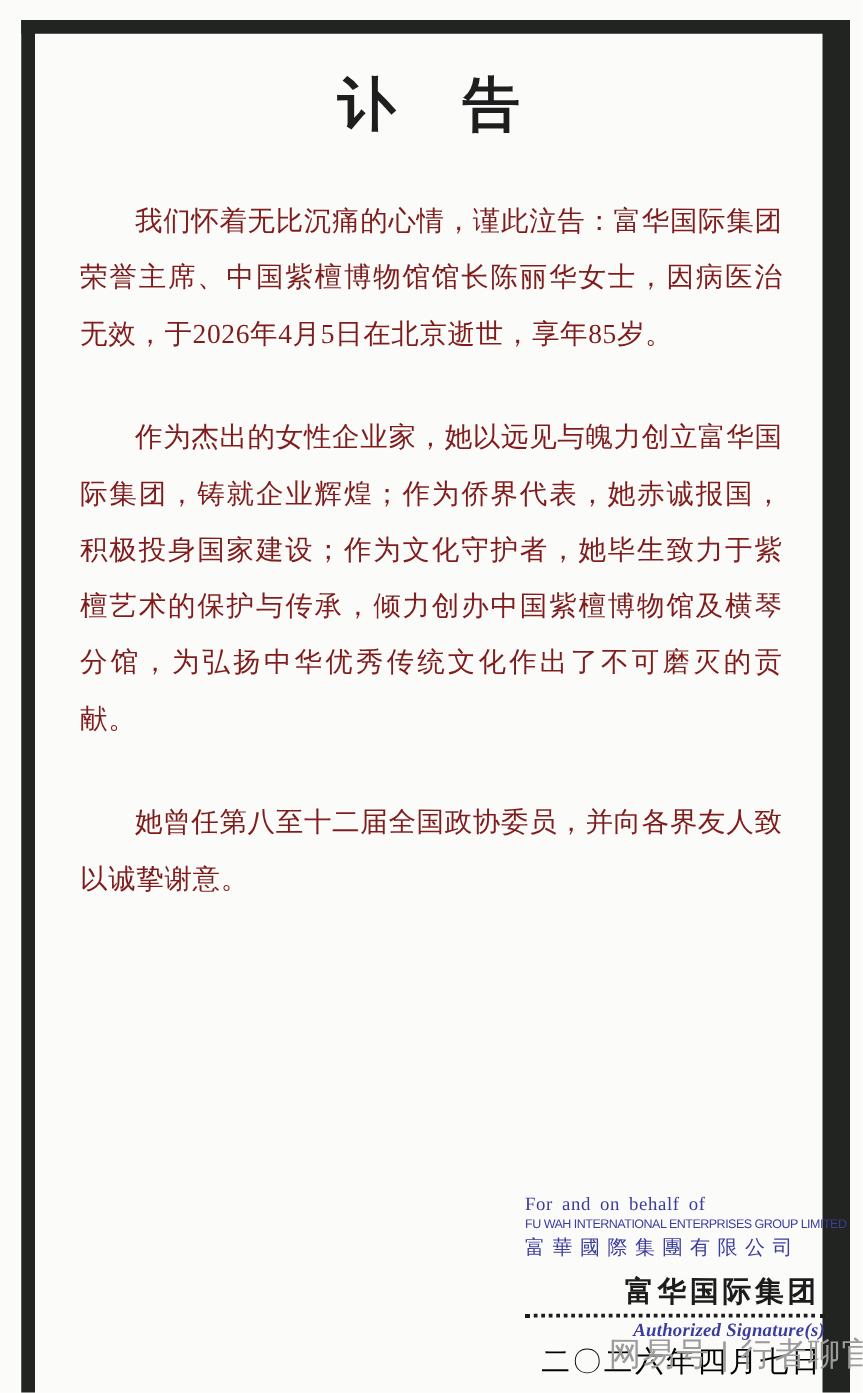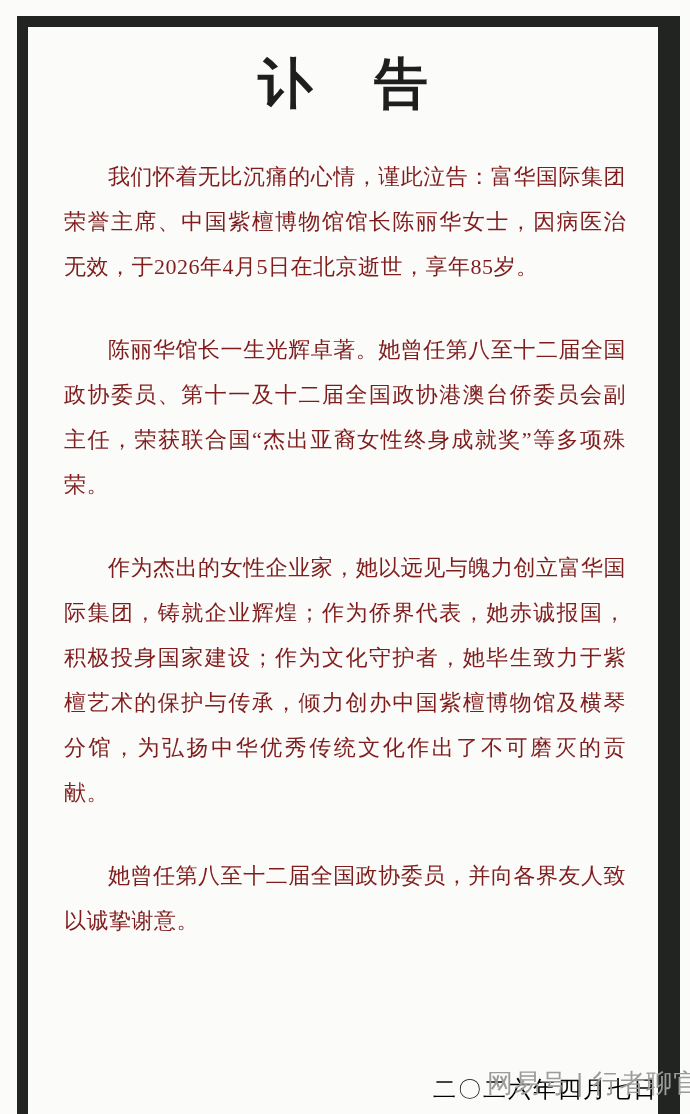--- a/index.html
+++ b/index.html
@@ -26,21 +26,21 @@
     z-index: 1;
   }
   .content {
     position: absolute;
     left: 64px; top: 58px;
     width: 562px;
     z-index: 2;
   }
   .title {
     margin: 0 0 44px 0;
-    font-size: 54px;
+    font-size: 46px;
     line-height: 52px;
     font-weight: bold;
     text-align: center;
     letter-spacing: 4px;
     color: #1e1e1e;
   }
   .para {
     margin: 0 0 38px 0;
     font-size: 22px;
     line-height: 45px;
@@ -119,23 +119,30 @@
 </head>
 <body>
 
 <div class="page">
 
   <div class="frame"></div>
 
   <div class="content">
     <h1 class="title">讣　告</h1>
     <p class="para">我们怀着无比沉痛的心情，谨此泣告：富华国际集团荣誉主席、中国紫檀博物馆馆长陈丽华女士，因病医治无效，于2026年4月5日在北京逝世，享年85岁。</p>
-    <p class="para">陈丽华馆长一生光辉卓著。她曾任第八至十二届全国政协委员、第十一及十二届全国政协港澳台侨委员会副主任，荣获联合国“杰出亚裔女性终身成就奖”等多项殊荣。</p>
     <p class="para">作为杰出的女性企业家，她以远见与魄力创立富华国际集团，铸就企业辉煌；作为侨界代表，她赤诚报国，积极投身国家建设；作为文化守护者，她毕生致力于紫檀艺术的保护与传承，倾力创办中国紫檀博物馆及横琴分馆，为弘扬中华优秀传统文化作出了不可磨灭的贡献。</p>
     <p class="para">她曾任第八至十二届全国政协委员，并向各界友人致以诚挚谢意。</p>
   </div>
 
+  <div class="stamp">
+    <div class="stamp-behalf">For and on behalf of</div>
+    <div class="stamp-en">FU WAH INTERNATIONAL ENTERPRISES GROUP LIMITED</div>
+    <div class="stamp-zh-trad">富華國際集團有限公司</div>
+    <div class="sig-zh">富华国际集团</div>
+    <div class="dotted-line"></div>
+    <div class="auth-label">Authorized Signature(s)</div>
+  </div>
 
   <div class="date-line">二〇二六年四月七日</div>
 
   <div class="watermark">网易号 | 行者聊官</div>
 
 </div>
 
 </body></html>

